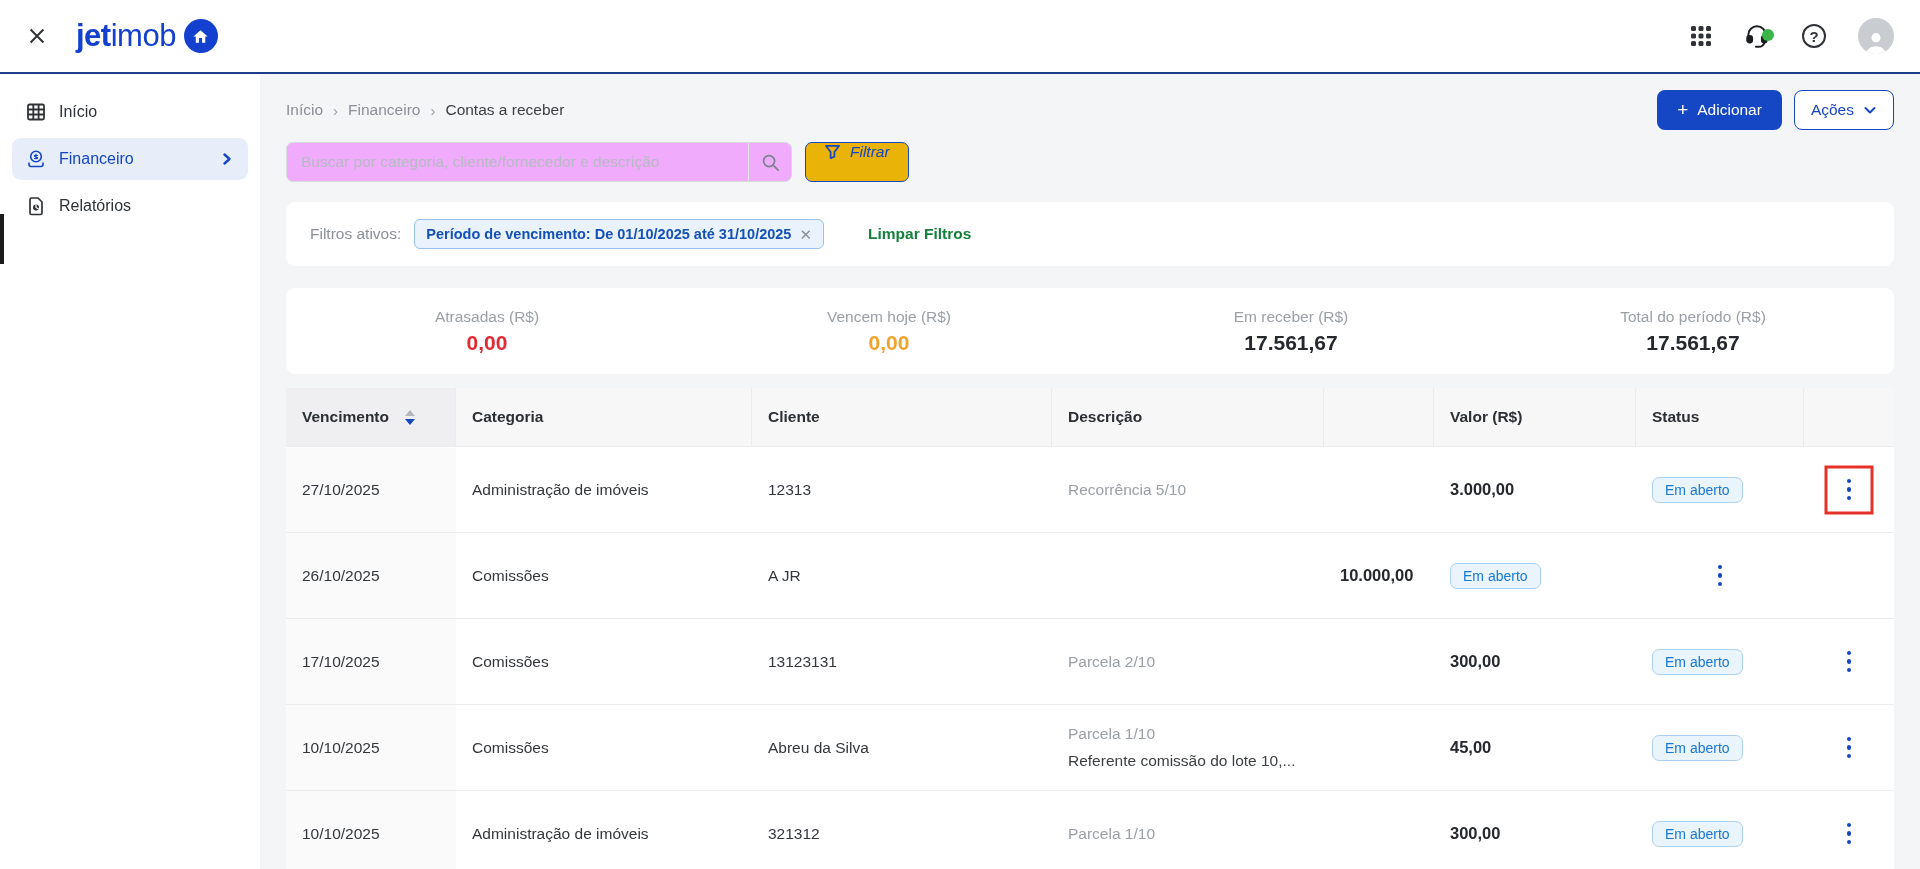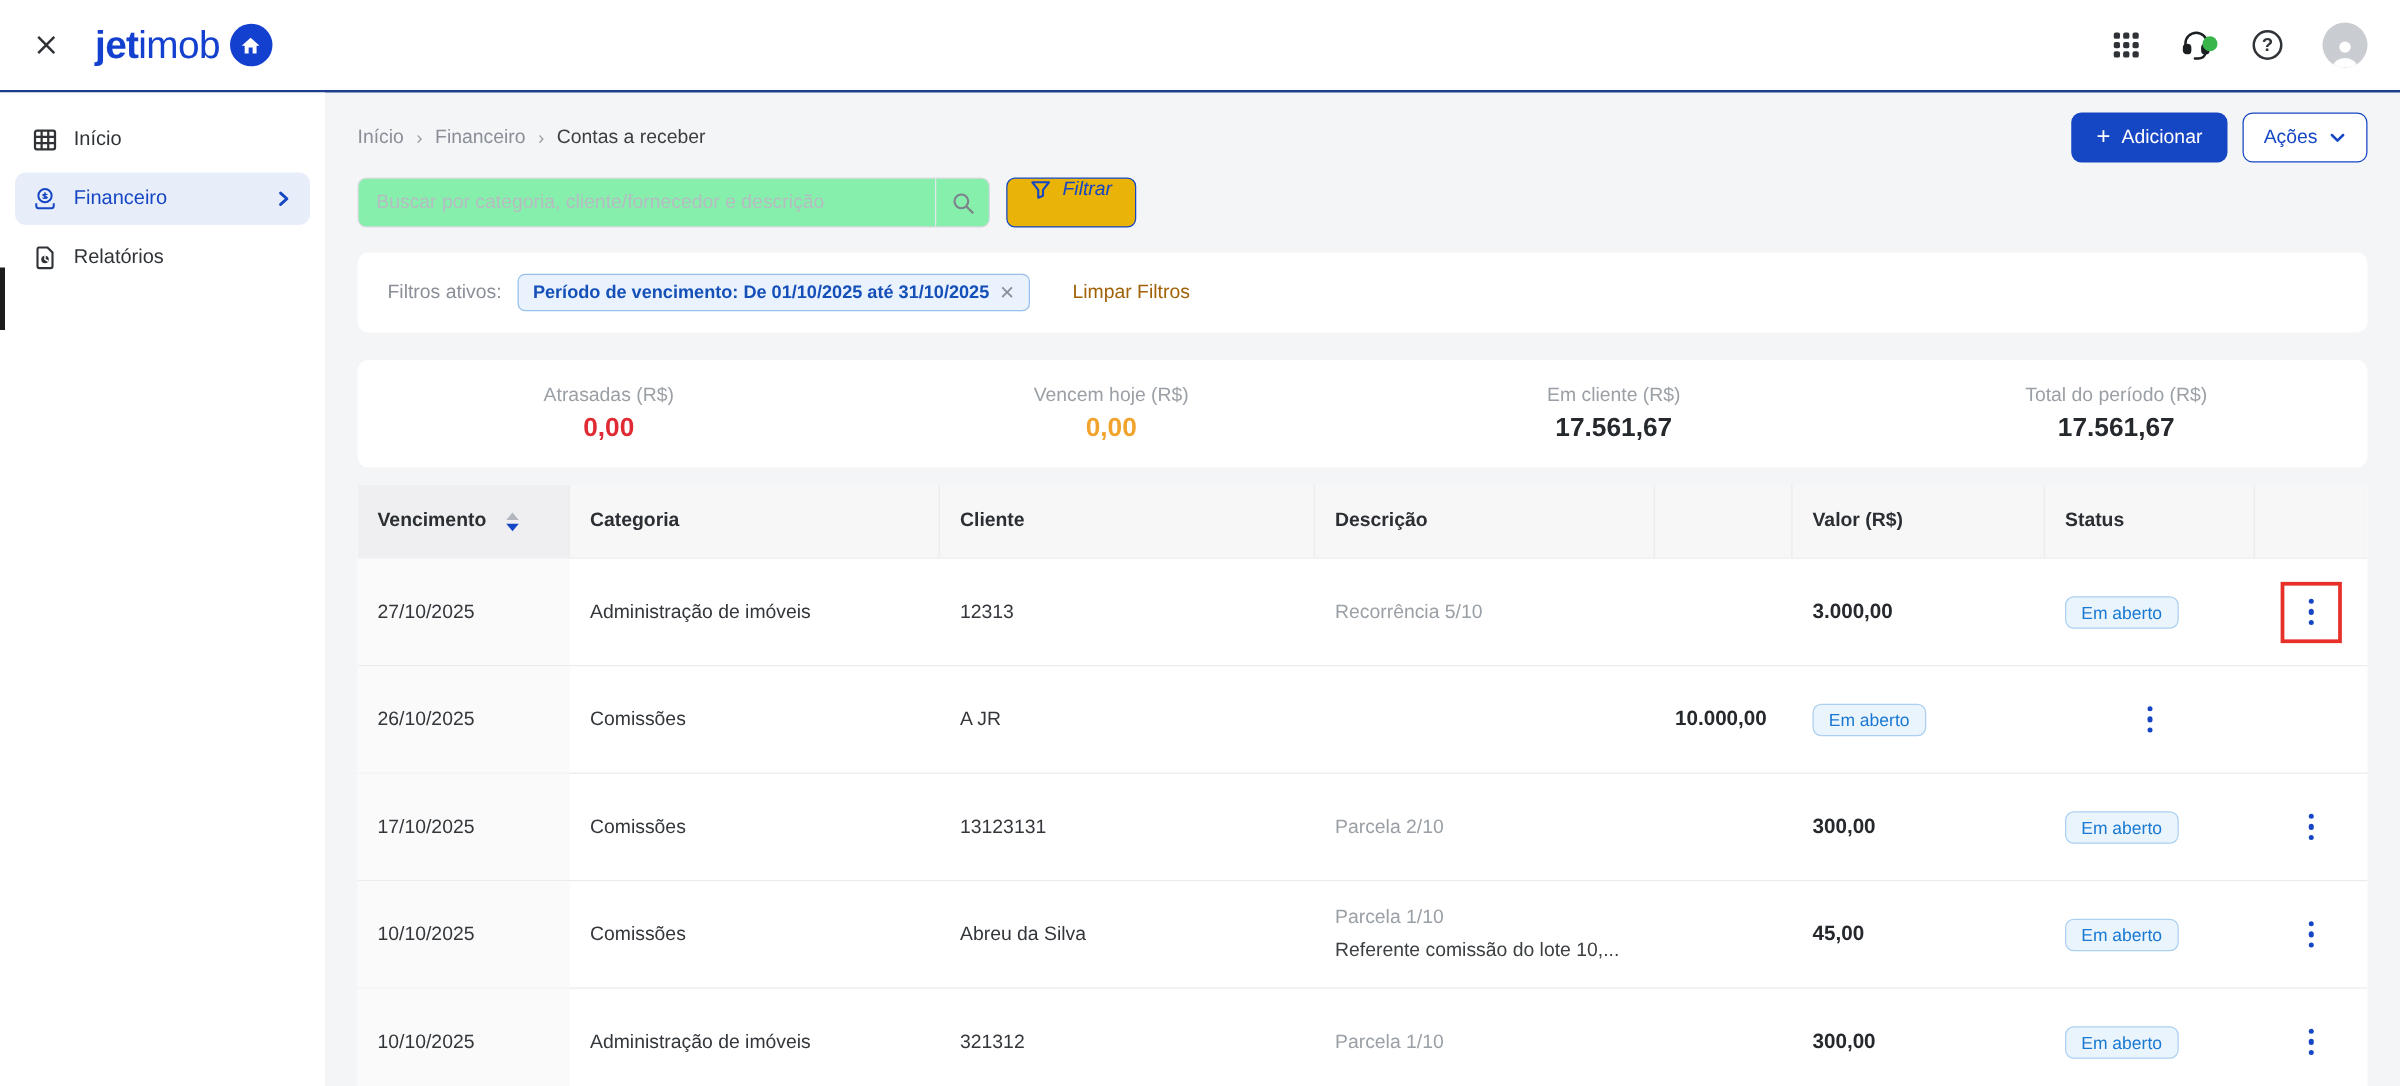--- a/index.html
+++ b/index.html
@@ -34,34 +34,34 @@
   
   .row-top { margin-top:16px; height:40px; display:flex; align-items:center; }
   .breadcrumb { display:flex; align-items:center; gap:10px; font-size:15.5px; color:#8a8f98; }
   .breadcrumb .sep { color:#9aa0a6; font-size:15px; }
   .breadcrumb .current { color:#3c4043; }
   .btn-primary { margin-left:auto; height:40px; background:#1546c3; color:#fff; border:none; border-radius:8px; font-size:15.5px; padding:0 20px; display:flex; align-items:center; gap:9px; cursor:pointer; font-family:inherit; }
   .btn-outline { margin-left:12px; height:40px; background:#fff; color:#1546c3; border:1px solid #1546c3; border-radius:8px; font-size:15.5px; padding:0 16px; display:flex; align-items:center; gap:9px; cursor:pointer; font-family:inherit; }
 
   
   .row-search { margin-top:12px; display:flex; align-items:center; }
-  .search-box { width:506px; height:40px; background:#86efac; border:1px solid #d7dade; border-radius:7px; display:flex; align-items:center; overflow:hidden; }
+  .search-box { width:506px; height:40px; background:#f0abfc; border:1px solid #d7dade; border-radius:7px; display:flex; align-items:center; overflow:hidden; }
   .search-box input { flex:1; border:none; outline:none; font-size:15.5px; padding:0 14px; color:#3c4043; font-family:inherit; background:transparent; }
   .search-box input::placeholder { color:#b7bbc2; }
   .search-divider { width:1px; height:100%; background:#e3e5e8; }
   .search-icon-btn { width:42px; height:100%; background:none; border:none; display:flex; align-items:center; justify-content:center; cursor:pointer; }
   .btn-filter { margin-left:13px; height:40px; background:#eab308; color:#1546c3; border:1px solid #1546c3; border-radius:7px; font-size:15.5px; font-weight:500; padding:0 18px; display:flex; align-items:flex-start; gap:9px; cursor:pointer; font-family:inherit;font-style:italic; }
 
   
   .filters-card { margin-top:20px; background:#fff; border-radius:9px; height:64px; display:flex; align-items:center; padding:0 24px; }
   .filters-label { color:#8a8f98; font-size:15.5px; }
   .chip { margin-left:13px; background:#e9f2fd; border:1px solid #97c0ea; border-radius:6px; padding:6px 11px; display:flex; align-items:flex-end; gap:8px; }
   .chip-text { color:#1550b8; font-size:14.5px; font-weight:700; }
   .chip-x { background:none; border:none; color:#8a8f98; font-size:15px; cursor:pointer; line-height:1; padding:0; }
-  .clear-filters { margin-left:34px; background:none; border:none; color:#a16207; font-size:15.5px; cursor:pointer; font-family:inherit; }
+  .clear-filters { margin-left:44px; background:none; border:none; color:#15803d; font-size:15.5px; cursor:pointer; font-family:inherit;font-weight:bold; }
 
   
   .summary-card { margin-top:22px; background:#fff; border-radius:9px; height:86px; display:flex; align-items:center; }
   .stat { flex:1; text-align:center; }
   .stat-label { color:#9aa0a6; font-size:15.5px; display:block; }
   .stat-value { display:block; margin-top:5px; font-size:21px; font-weight:700; }
 
   
   .table-card { margin-top:14px; background:#fff; flex:1; overflow:hidden; }
   .tgrid { display:grid; grid-template-columns:170px 296px 300px 272px 110px 202px 168px 90px; }
@@ -227,21 +227,21 @@
     <section class="summary-card">
       <div class="stat">
         <span class="stat-label">Atrasadas (R$)</span>
         <b class="stat-value" style="color: rgb(224, 43, 53);">0,00</b>
       </div>
       <div class="stat">
         <span class="stat-label">Vencem hoje (R$)</span>
         <b class="stat-value" style="color: rgb(240, 164, 46);">0,00</b>
       </div>
       <div class="stat">
-        <span class="stat-label">Em cliente (R$)</span>
+        <span class="stat-label">Em receber (R$)</span>
         <b class="stat-value" style="color: rgb(37, 40, 44);">17.561,67</b>
       </div>
       <div class="stat">
         <span class="stat-label">Total do período (R$)</span>
         <b class="stat-value" style="color: rgb(37, 40, 44);">17.561,67</b>
       </div>
     </section>
 
     <section class="table-card">
       <div class="tgrid thead">

